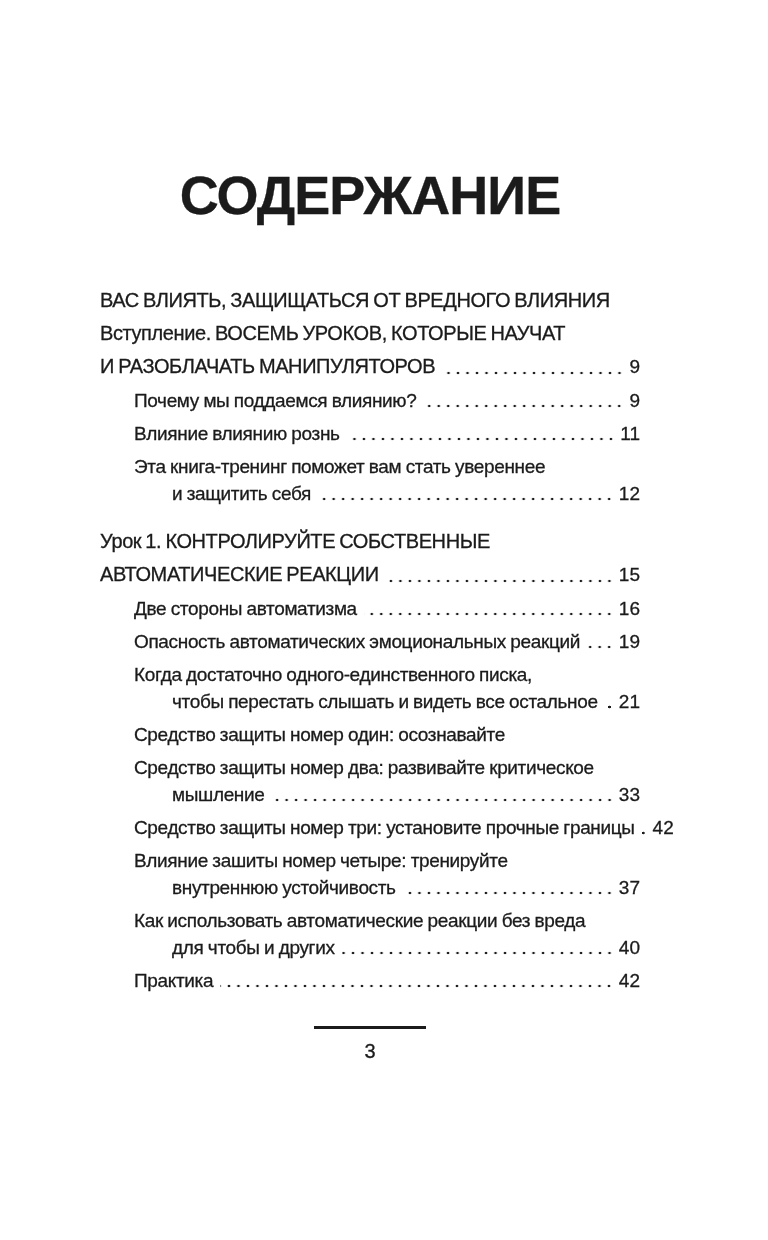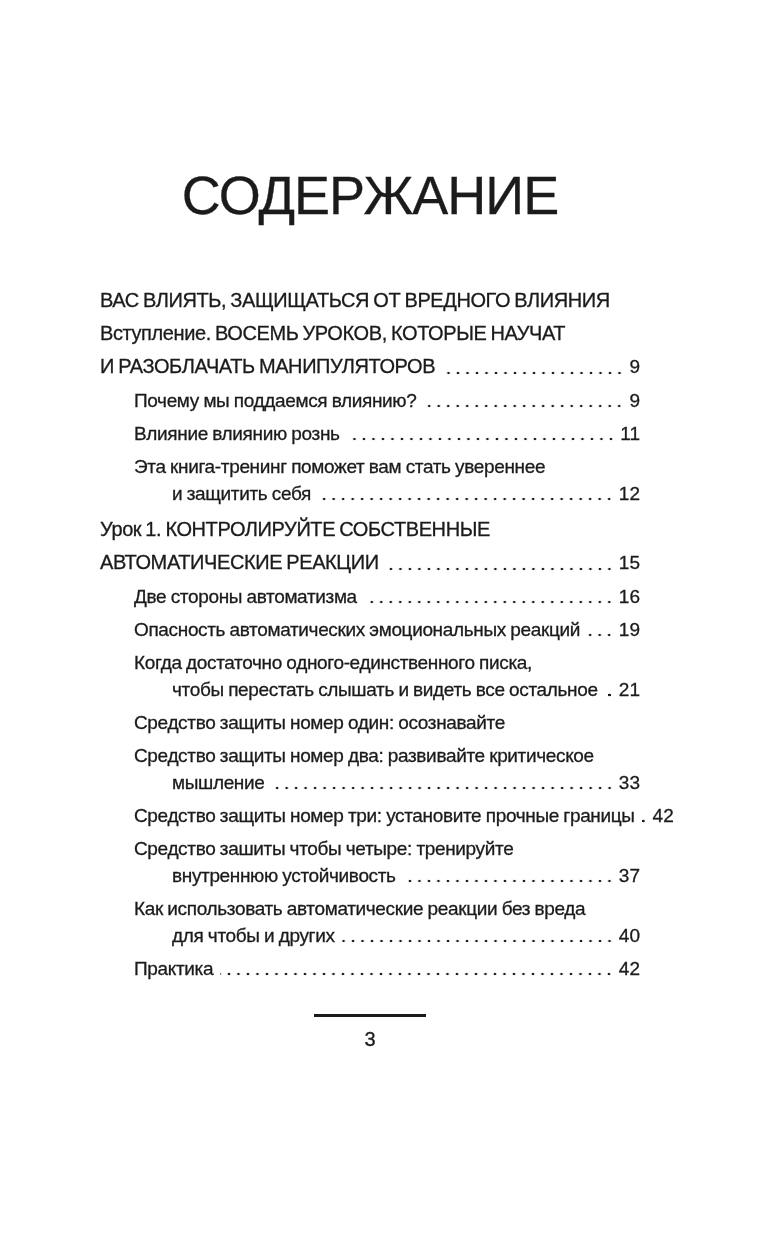--- a/index.html
+++ b/index.html
@@ -18,27 +18,27 @@
   }
   .page{
     position:relative;
     width:540px;
     margin-left:100px;
   }
   .toc-title{
     margin-top:166px;
     font-size:54px;
     line-height:58px;
-    font-weight:400;
+    font-weight:700;
     letter-spacing:-1px;
     text-align:center;
     white-space:nowrap;
   }
   .section{margin-top:60px;}
-  .section + .section{margin-top:6px;}
+  .section + .section{margin-top:18px;}
   .row{
     display:flex;
     align-items:baseline;
     white-space:nowrap;
   }
   .h-row{
     font-size:20px;
     line-height:33px;
     letter-spacing:-0.4px;
     word-spacing:-1px;
@@ -186,21 +186,21 @@
           </div>
           <div class="entry">
             <div class="row i-row">
               <span class="txt">Средство защиты номер три: установите прочные границы</span>
               <span class="leader"></span>
               <span class="pg">42</span>
             </div>
           </div>
           <div class="entry">
             <div class="row i-row">
-              <span class="txt">Средство зашиты чтобы четыре: тренируйте</span>
+              <span class="txt">Влияние зашиты номер четыре: тренируйте</span>
             </div>
             <div class="row i-row">
               <span class="txt cont">внутреннюю устойчивость</span>
               <span class="leader"></span>
               <span class="pg">37</span>
             </div>
           </div>
           <div class="entry">
             <div class="row i-row">
               <span class="txt">Как использовать автоматические реакции без вреда</span>

